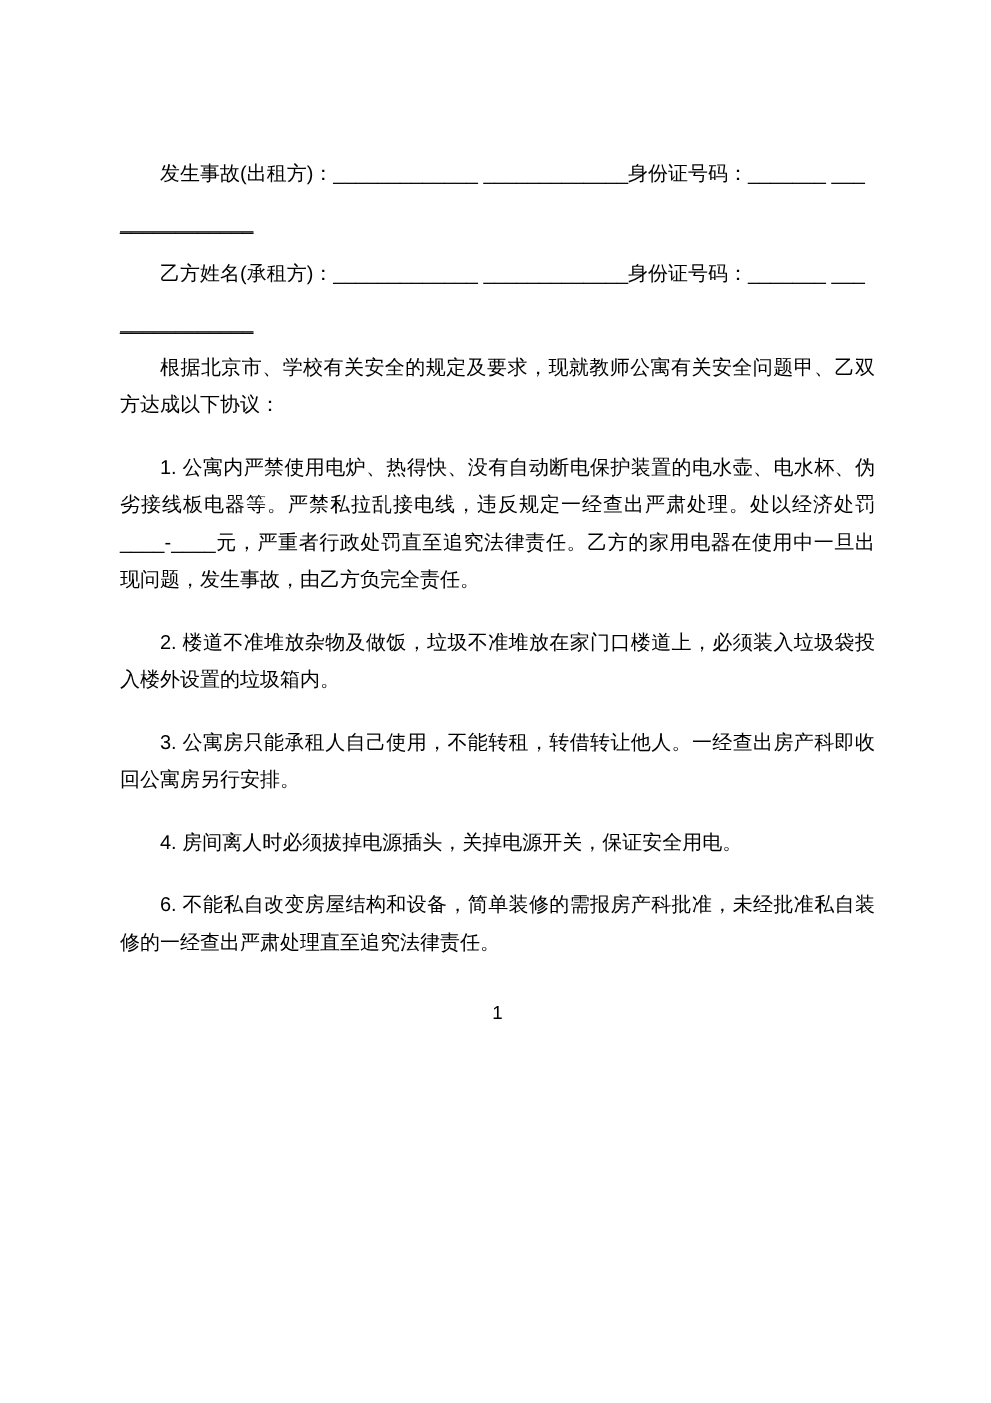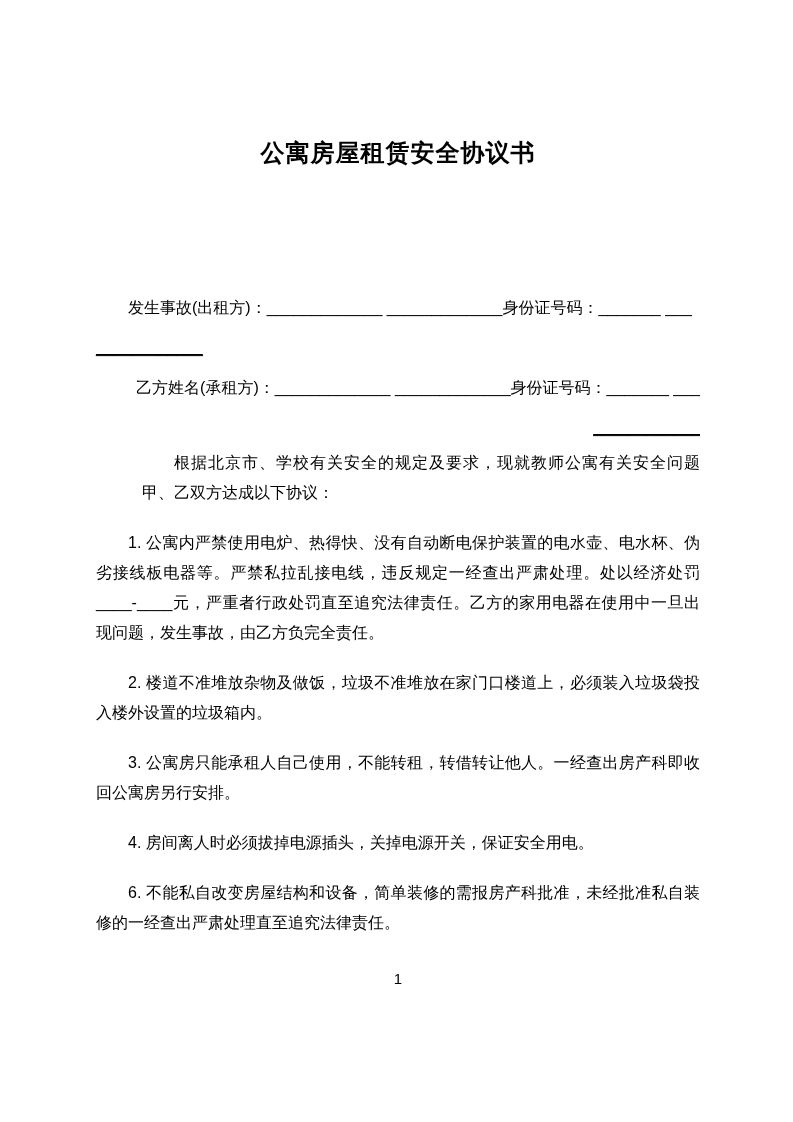--- a/index.html
+++ b/index.html
@@ -29,21 +29,20 @@
     letter-spacing: 1px;
   }
   .party {
     line-height: 40px;
   }
   .party-a {
     margin-top: 120px;
   }
   .party-b {
     margin-top: 0;
-    text-align: right;
   }
   .party-line1 {
     text-indent: 2em;
     white-space: nowrap;
   }
   .party-line2 {
     text-indent: 0;
     text-decoration: underline;
   }
   .blank {
@@ -51,35 +50,33 @@
     white-space: pre;
   }
   .para {
     margin: 20px 0 0 0;
     line-height: 30px;
     text-align: justify;
     text-indent: 2em;
   }
   .intro {
     margin-top: 0;
-    margin-left: 46px;
   }
   .footer {
     margin-top: 30px;
     text-align: center;
     font-size: 15px;
     line-height: 22px;
   }
 </style>
 </head>
 <body>
 
 <div class="page">
 
-  <h1 class="title">公寓房屋租赁安全协议书</h1>
 
   <section class="party party-a">
     <div class="party-line1">
       <span>发生事故(出租方)：</span><span class="blank">_____________ _____________</span><span>身份证号码：</span><span class="blank">_______ ___</span>
     </div>
     <div class="party-line2 blank">____________</div>
   </section>
 
   <section class="party party-b">
     <div class="party-line1">

